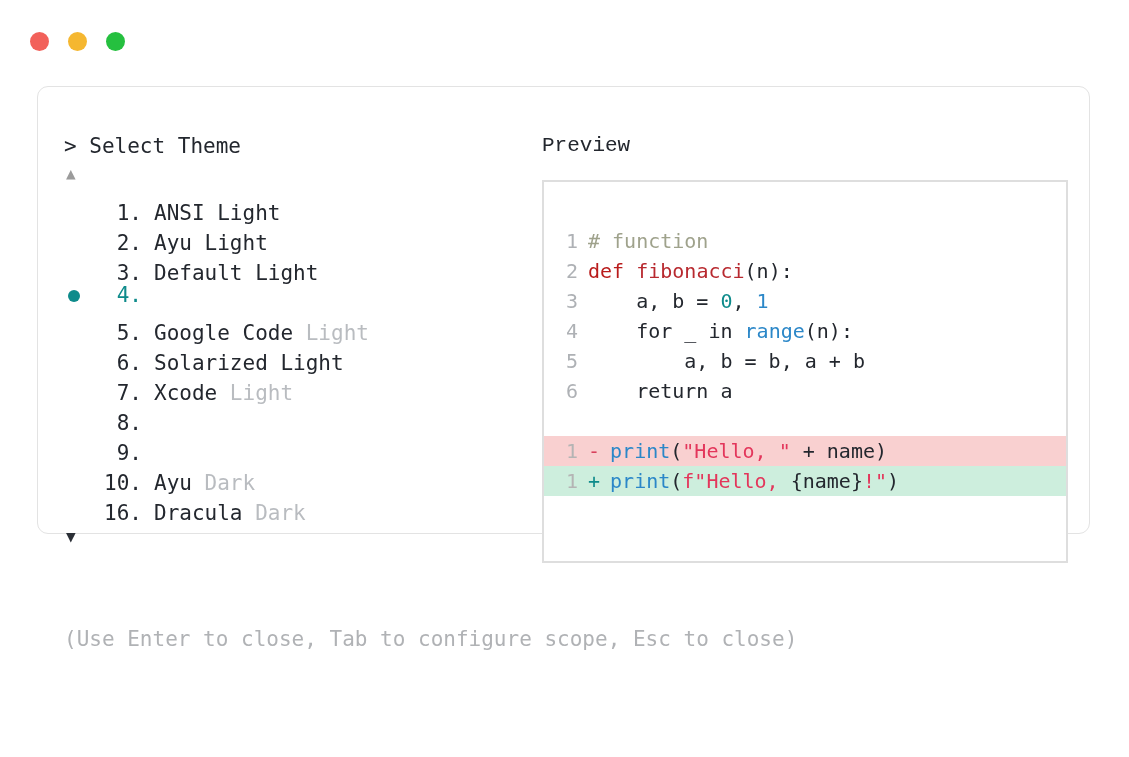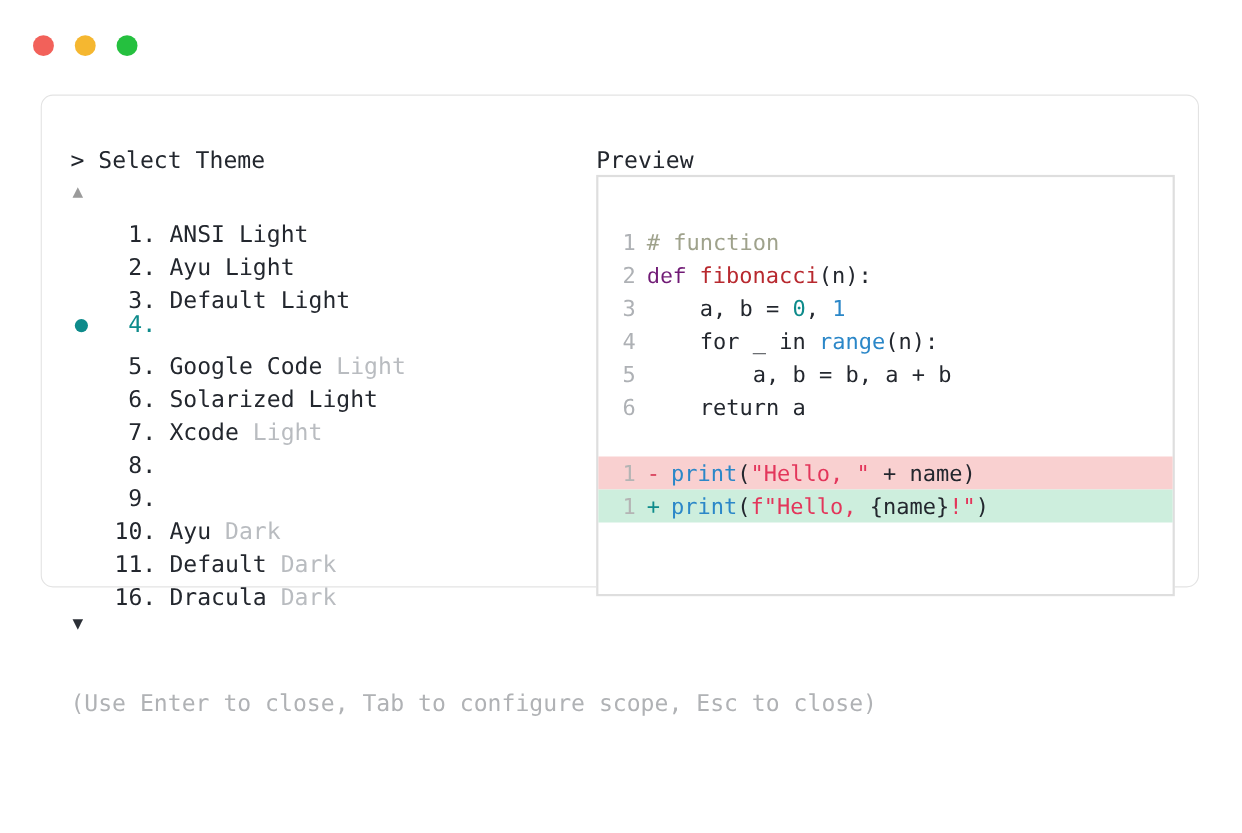--- a/index.html
+++ b/index.html
@@ -155,21 +155,23 @@
   .right-col {
     position: absolute;
     left: 504px;
     top: 46px;
     width: 526px;
   }
   .preview-title {
     font-size: 21px;
     line-height: 26px;
     color: #23272e;
-    white-space: pre;
+    margin-bottom: 21px;
+    white-space: pre;
+    font-family: Liberation Mono, monospace;
   }
 
   .preview-box {
     box-sizing: border-box;
     width: 526px;
     height: 383px;
     border: 2px solid #dedede;
     background: #ffffff;
     padding: 44px 0 0 0;
   }
@@ -188,21 +190,21 @@
   .ln {
     width: 22px;
     flex: 0 0 22px;
     text-align: right;
     color: #aeb1b5;
     margin-right: 10px;
   }
   .code-content { color: #23272e; }
 
   .tok-comment { color: #9fa28c; }
-  .tok-kw      { color: #701a75; font-family: Liberation Mono, monospace; }
+  .tok-kw      { color: #b91c1c; }
   .tok-fn      { color: #b8292f; }
   .tok-builtin { color: #2b87c8; }
   .tok-num-t   { color: #0e8b8b; }
   .tok-num-b   { color: #2b87c8; }
   .tok-str     { color: #e3365b; }
   .tok-punct   { color: #23272e; }
   .tok-minus   { color: #d8415c; }
   .tok-plus    { color: #0e8b8b; }
 
   .code-gap { height: 30px; }
@@ -245,21 +247,20 @@
             <div class="theme-row"><div class="marker-cell"></div><div class="idx-cell">1.</div><div class="name-cell">ANSI <span class="variant">Light</span></div></div>
             <div class="theme-row"><div class="marker-cell"></div><div class="idx-cell">2.</div><div class="name-cell">Ayu <span class="variant">Light</span></div></div>
             <div class="theme-row"><div class="marker-cell"></div><div class="idx-cell">3.</div><div class="name-cell">Default <span class="variant">Light</span></div></div>
             <div class="theme-row selected"><div class="marker-cell"><span class="bullet"></span></div><div class="idx-cell">4.</div></div>
             <div class="theme-row"><div class="marker-cell"></div><div class="idx-cell">5.</div><div class="name-cell">Google Code <span class="variant dim">Light</span></div></div>
             <div class="theme-row"><div class="marker-cell"></div><div class="idx-cell">6.</div><div class="name-cell">Solarized <span class="variant">Light</span></div></div>
             <div class="theme-row"><div class="marker-cell"></div><div class="idx-cell">7.</div><div class="name-cell">Xcode <span class="variant dim">Light</span></div></div>
             <div class="theme-row"><div class="marker-cell"></div><div class="idx-cell">8.</div></div>
             <div class="theme-row"><div class="marker-cell"></div><div class="idx-cell">9.</div></div>
             <div class="theme-row"><div class="marker-cell"></div><div class="idx-cell">10.</div><div class="name-cell">Ayu <span class="variant dim">Dark</span></div></div>
-            <div class="theme-row"><div class="marker-cell"></div><div class="idx-cell">11.</div><div class="name-cell">Default <span class="variant dim">Dark</span></div></div>
             <div class="theme-row"><div class="marker-cell"></div><div class="idx-cell">16.</div><div class="name-cell">Dracula <span class="variant dim">Dark</span></div></div>
           </div>
 
         <div class="scroll-arrow-down">▼</div>
       </div>
 
       <div class="help-text">(Use Enter to close, Tab to configure scope, Esc to close)</div>
 
       <div class="right-col">
         <div class="preview-title">Preview</div>

